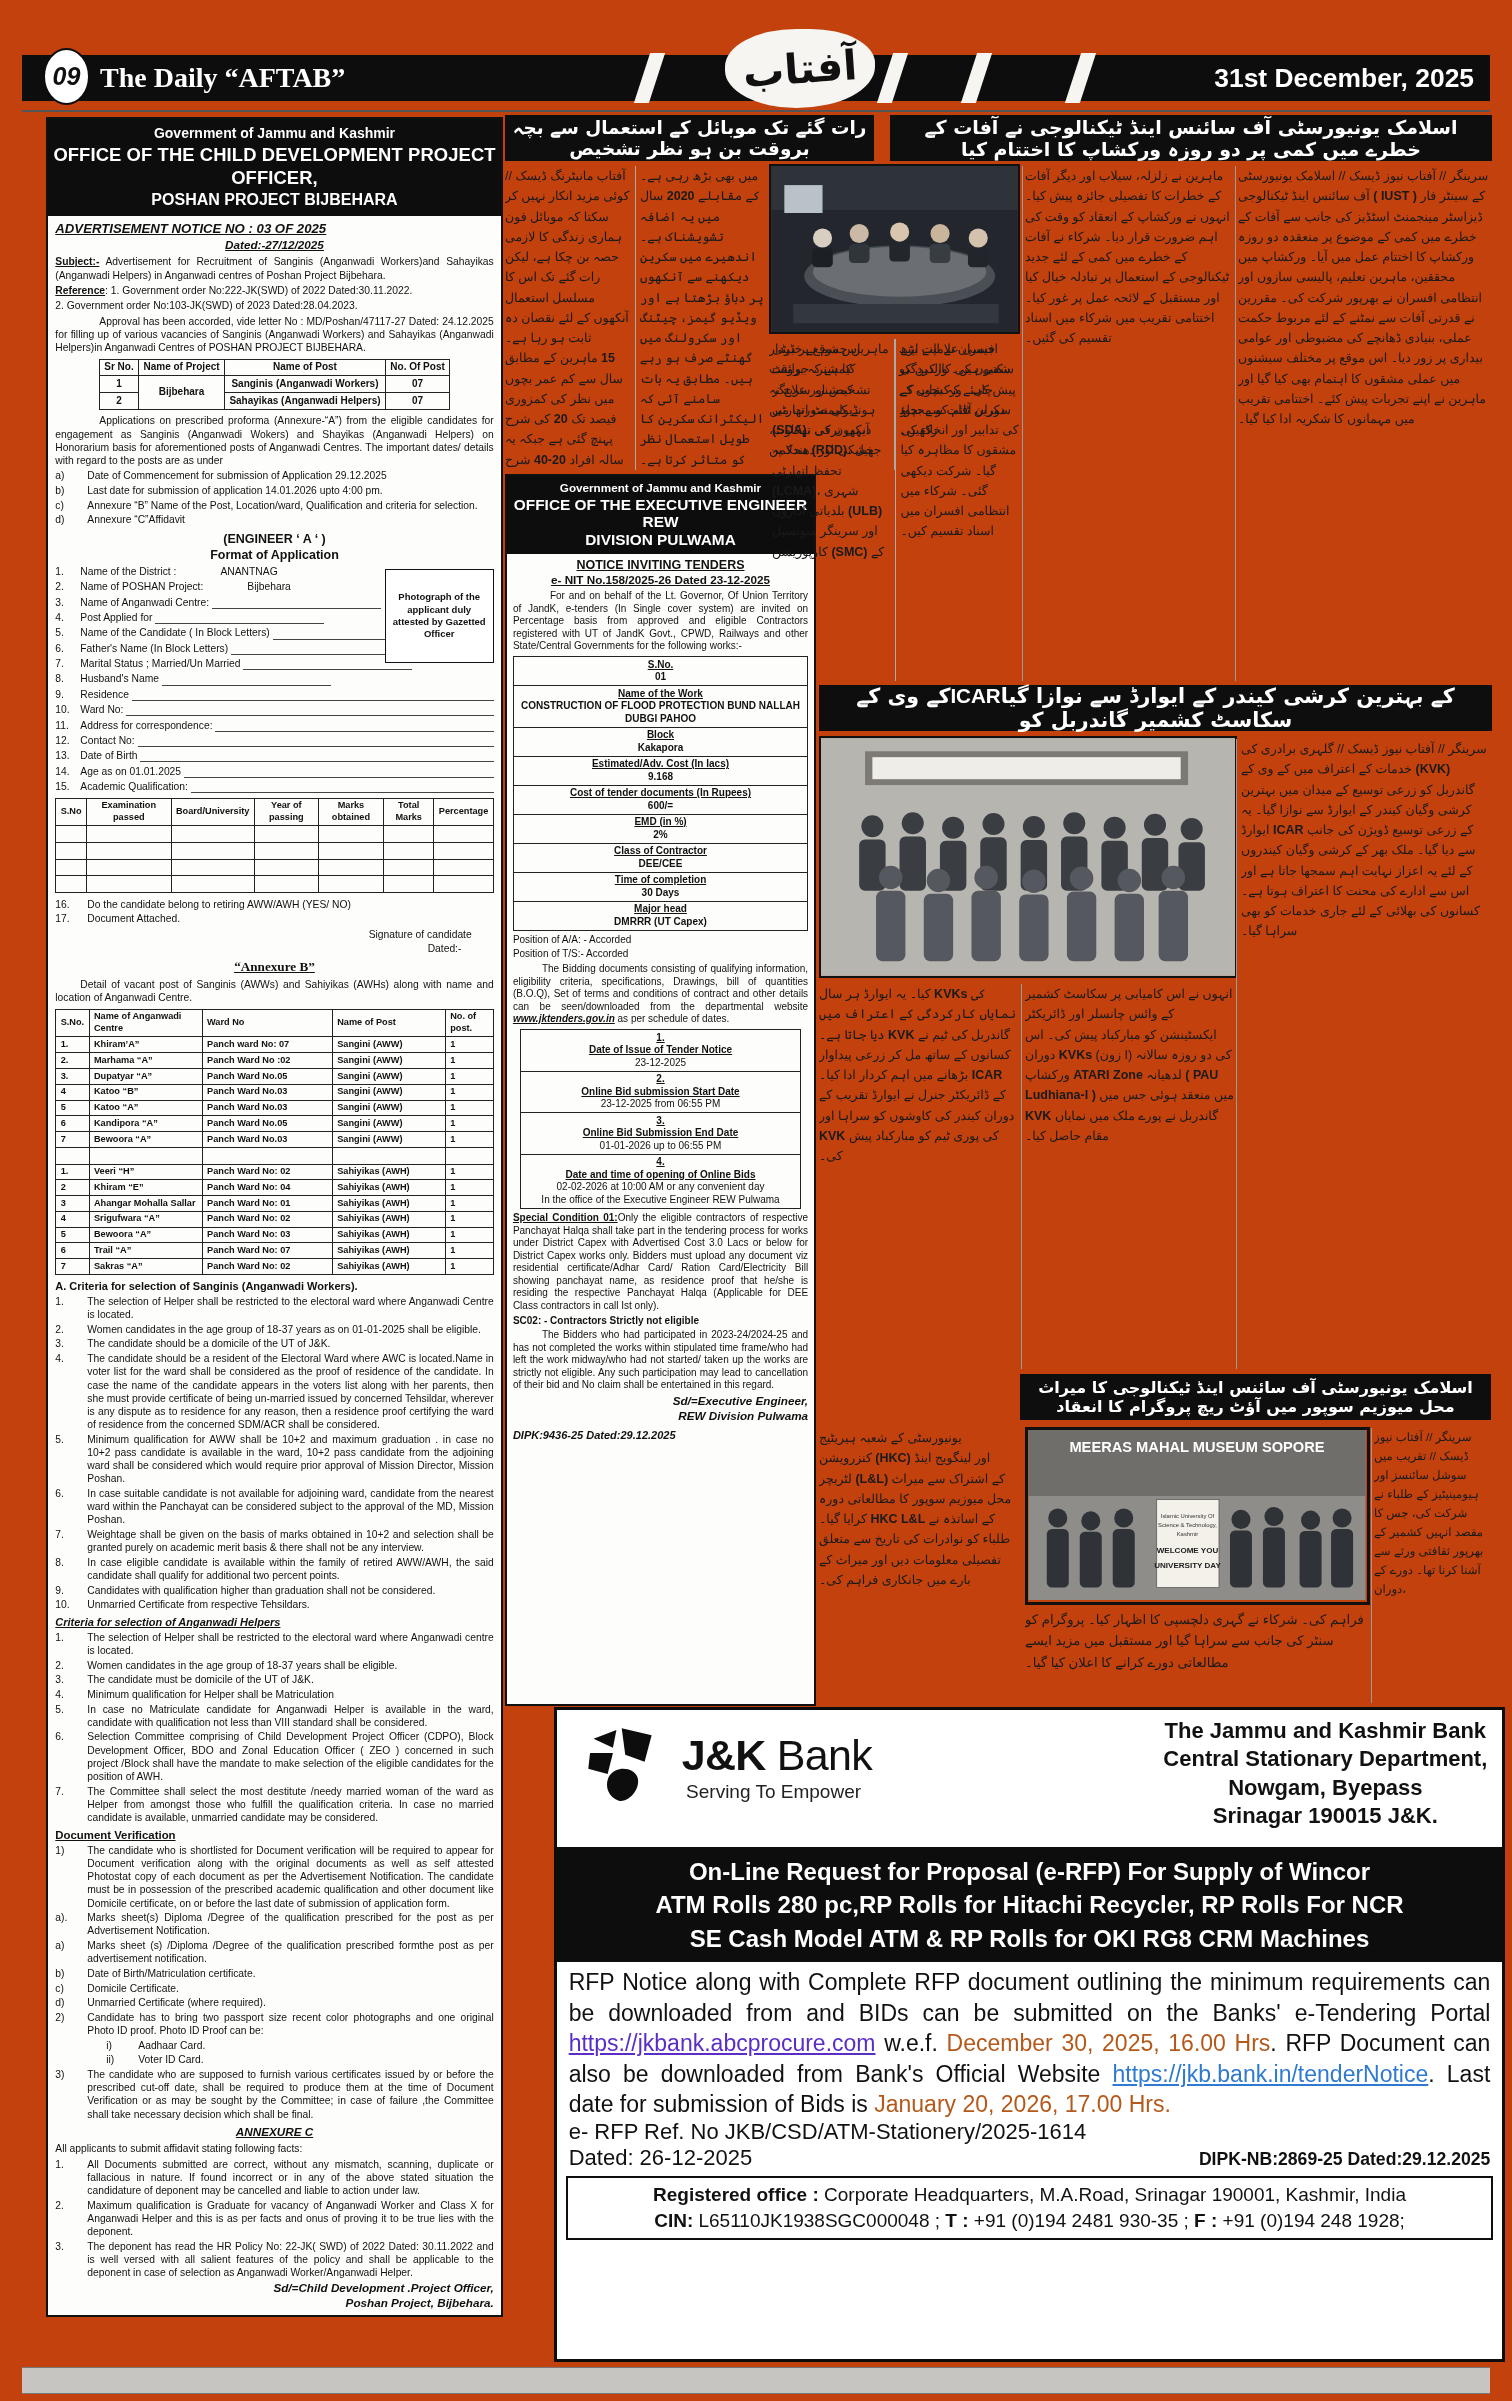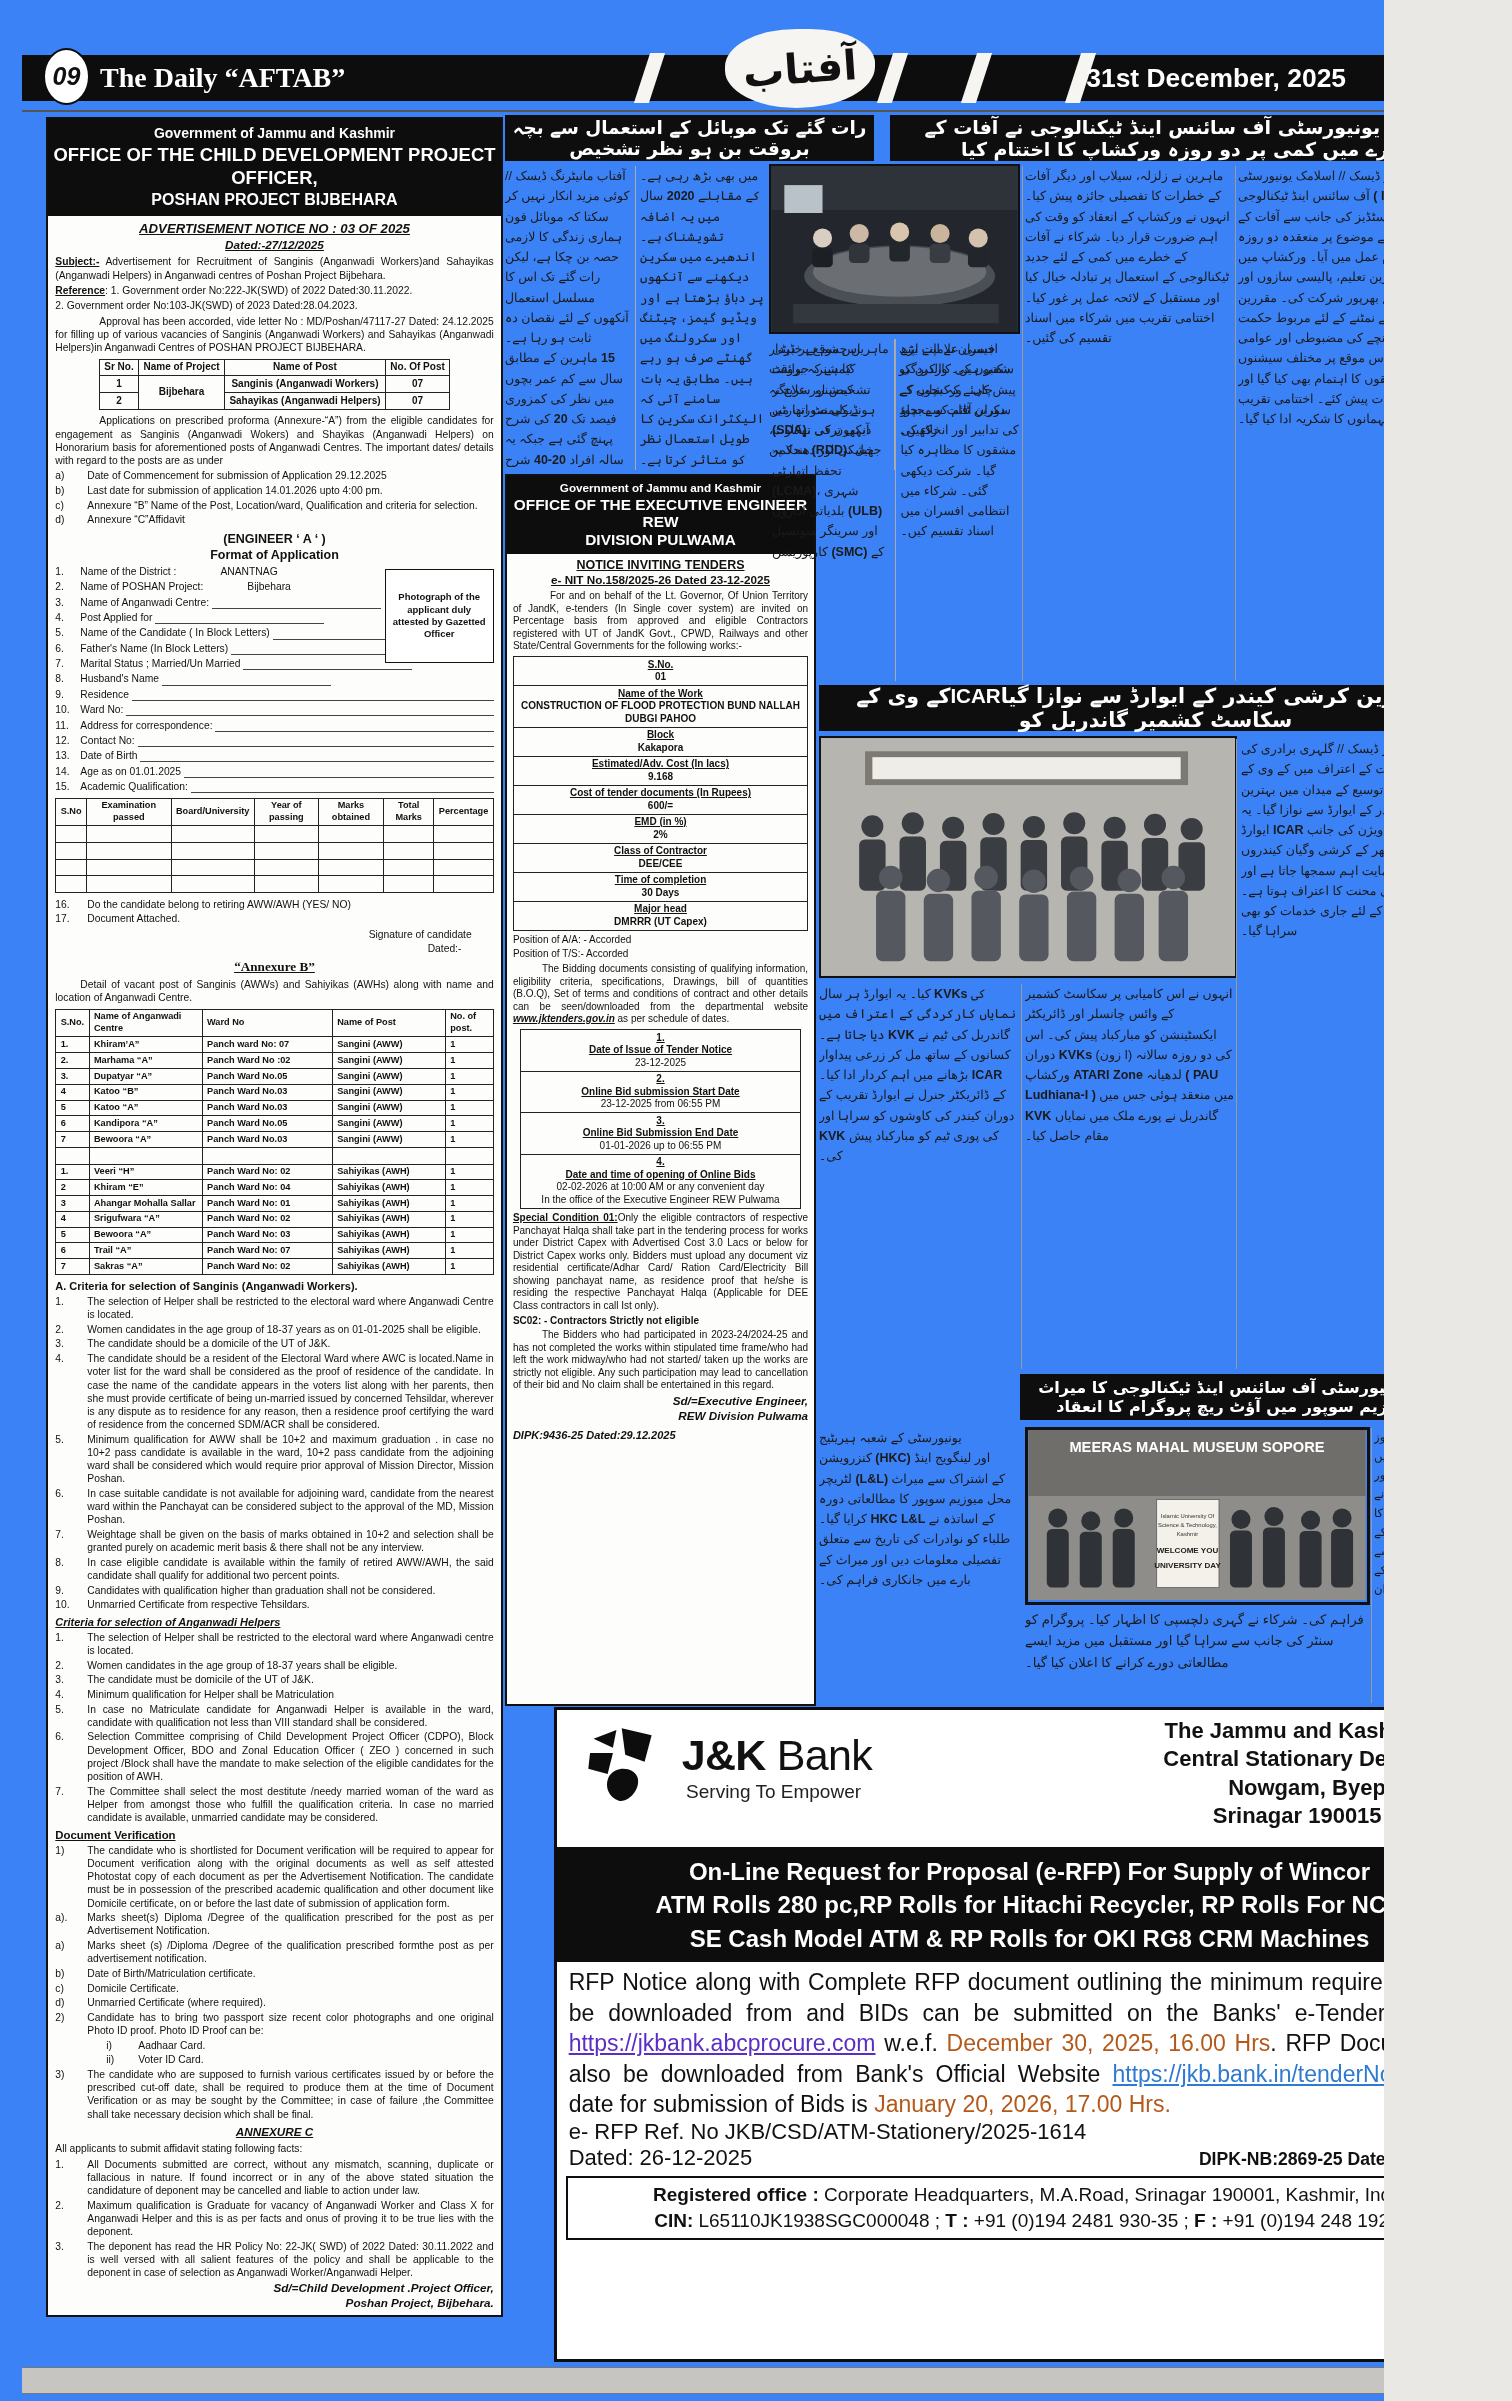--- a/index.html
+++ b/index.html
@@ -1,16 +1,16 @@
 <!DOCTYPE html>
 <html style="font-size:11.7px"><head>
 <meta charset="utf-8">
 <style>
   html,body{margin:0;padding:0;background:#e9e8e5;}
-  .page{position:relative;width:1384px;height:2401px;background:#3b82f6;font-family:"Liberation Sans",sans-serif;color:#111;overflow:hidden;}
+  .page{position:relative;width:1512px;height:2401px;background:#c2410c;font-family:"Liberation Sans",sans-serif;color:#111;overflow:hidden;}
   .urdu{font-family:"DejaVu Sans",sans-serif;direction:rtl;text-align:justify;}
 
   
   .mast-band{position:absolute;left:22px;top:55px;width:1468px;height:46px;background:#0d0d0d;}
   .pagenum{position:absolute;left:43px;top:48px;width:43px;height:53px;background:#fff;border:2.2px solid #0d0d0d;border-radius:50%;display:flex;align-items:center;justify-content:center;font-weight:bold;font-style:italic;font-size:25px;}
   .paper-name{position:absolute;left:100px;top:62px;color:#fff;font-weight:bold;font-size:28px;font-family:"Liberation Serif",serif;}
   .mast-slash{position:absolute;top:53px;width:14.7px;height:50px;background:#f6f5f2;transform:skewX(-18deg);}
   .mast-blob{position:absolute;left:725px;top:29px;width:150px;height:79px;background:#f6f5f2;border-radius:50% 45% 55% 50%;display:flex;align-items:center;justify-content:center;}
   .mast-blob span{font-family:"DejaVu Sans",sans-serif;font-size:41px;font-weight:bold;transform:rotate(-4deg);}
   .mast-date{position:absolute;right:38px;top:63px;color:#fff;font-weight:bold;font-size:26.4px;}
@@ -19,21 +19,21 @@
   
   .band{position:absolute;background:#0e0e0e;color:#fff;display:flex;align-items:center;justify-content:center;padding:0 7.3px;box-sizing:border-box;}
   .band .urdu{text-align:center;font-weight:bold;}
 
   
   .notice{position:absolute;left:46px;top:117px;width:457px;height:2200px;border:2.2px solid #111;background:#fdfdfb;box-sizing:border-box;padding:0 7.3px 5.9px 7.3px;font-size:10.3px;line-height:1.28;overflow:hidden;}
   .notice .blackhead{background:#0d0d0d;color:#fff;text-align:center;margin:0 -7.3px;padding:5.9px 4.4px;}
   .bh1{font-size:14px;font-weight:bold;}
   .bh2{font-size:18.4px;font-weight:bold;letter-spacing:0.1px;}
   .bh3{font-size:16px;font-weight:bold;}
-  .advt{ text-align:center;font-weight:bold;font-style:italic;text-decoration:underline;font-size:13.2px;margin-top:4.4px;}
+  .advt{ font-weight:bold;font-style:italic;text-decoration:underline;font-size:13.2px;margin-top:4.4px;}
   .advt2{text-align:center;font-weight:bold;font-style:italic;text-decoration:underline;font-size:11.7px;margin-bottom:2.9px;}
   .lbl{font-weight:bold;text-decoration:underline;}
   .para{margin:2.2px 0;text-align:justify;}
   table.grid{border-collapse:collapse;margin:4.4px auto;}
   table.grid td,table.grid th{border:1.5px solid #222;padding:1.5px 4.4px;font-size:10px;text-align:center;vertical-align:middle;}
   table.grid th{font-weight:bold;}
   .klist .krow{display:flex;margin:1.5px 0;}
   .klist .key{width:32px;flex:0 0 32px;}
   .klist .key.ind{margin-left:51px;}
   .klist .txt{flex:1;text-align:justify;}

